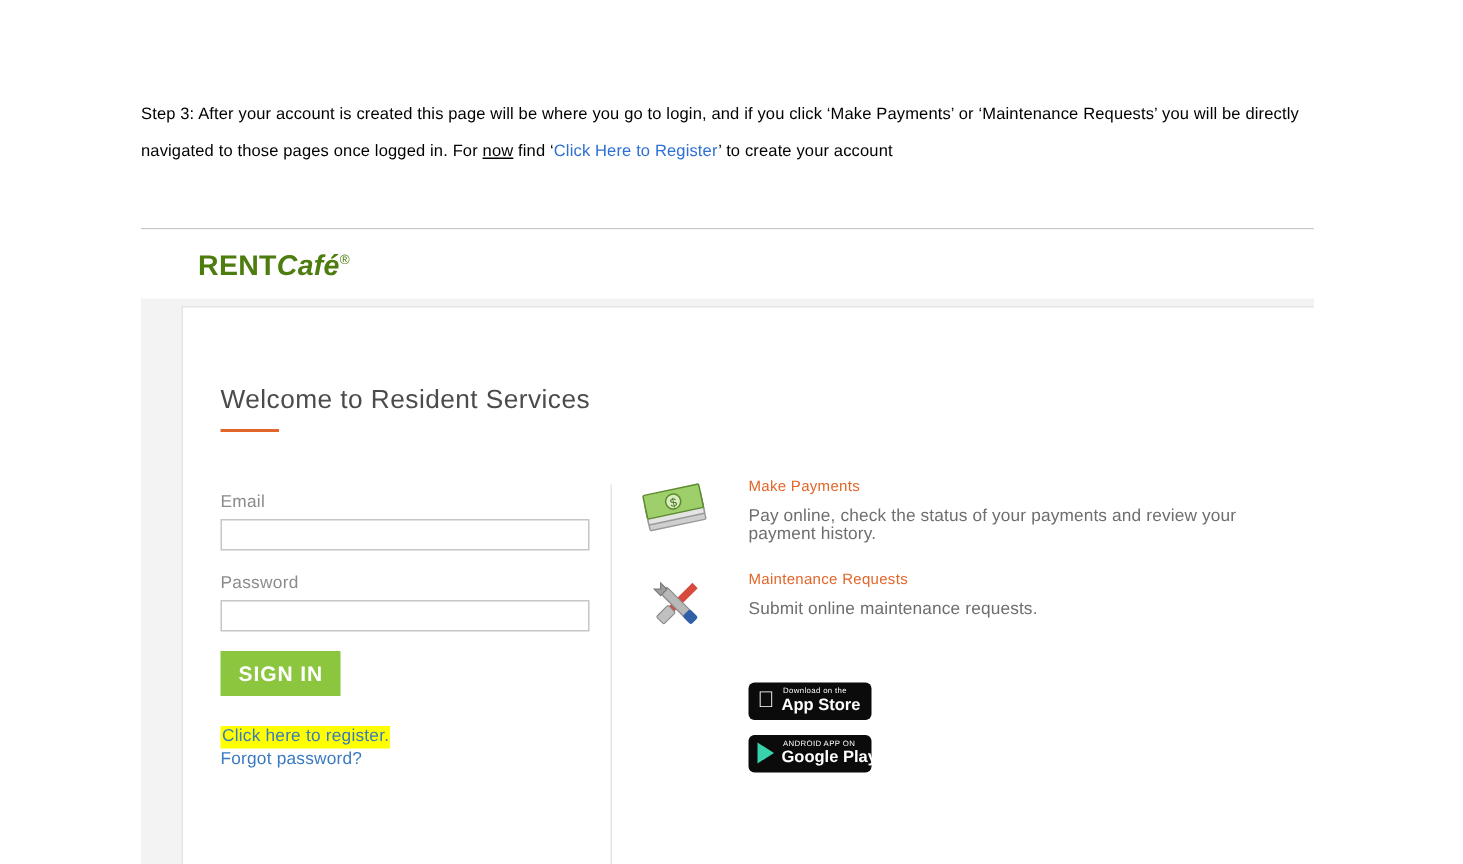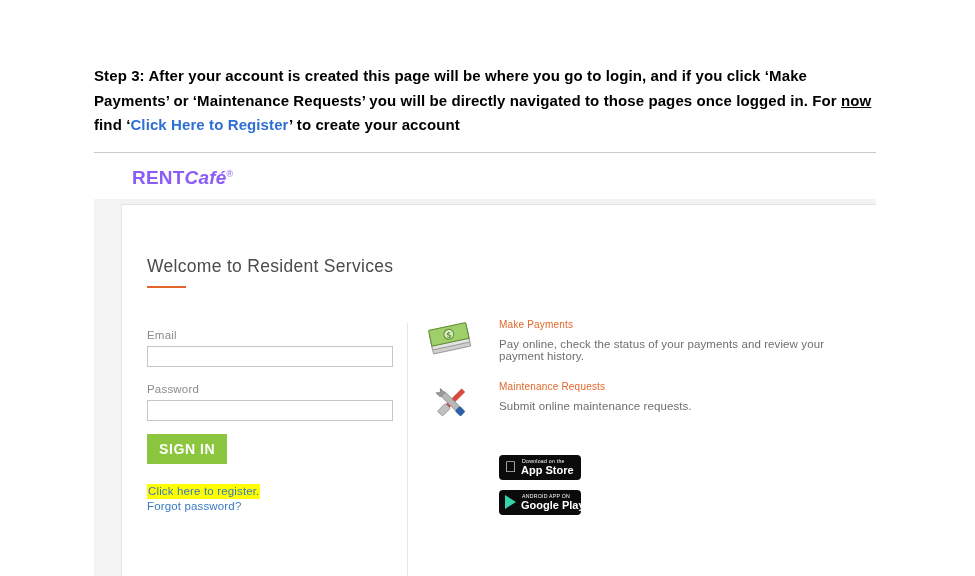--- a/index.html
+++ b/index.html
@@ -15,22 +15,22 @@
     overflow: hidden;
     position: relative;
   }
 
   
   .instructions {
     position: absolute;
     left: 94px;
     top: 64px;
     width: 786px;
-    font-size: 15px;
-    font-weight: bold;
+    font-size: 11px;
+    font-weight: normal;
     line-height: 24.5px;
     color: #000;
     letter-spacing: 0.1px;
   }
   .instructions .link-text {
     color: #2e6fd4;
   }
   .instructions .underline {
     text-decoration: underline;
   }
@@ -63,21 +63,21 @@
     height: 46px;
     background: #ffffff;
   }
 
   .logo {
     position: absolute;
     left: 38px;
     top: 14px;
     font-family: "Liberation Sans", sans-serif;
     font-size: 19px;
-    color: #8b5cf6;
+    color: #4d7c0f;
     letter-spacing: 0.2px;
     white-space: nowrap;
   }
   .logo .rent {
     font-weight: bold;
   }
   .logo .cafe {
     font-weight: bold;
     font-style: italic;
   }

